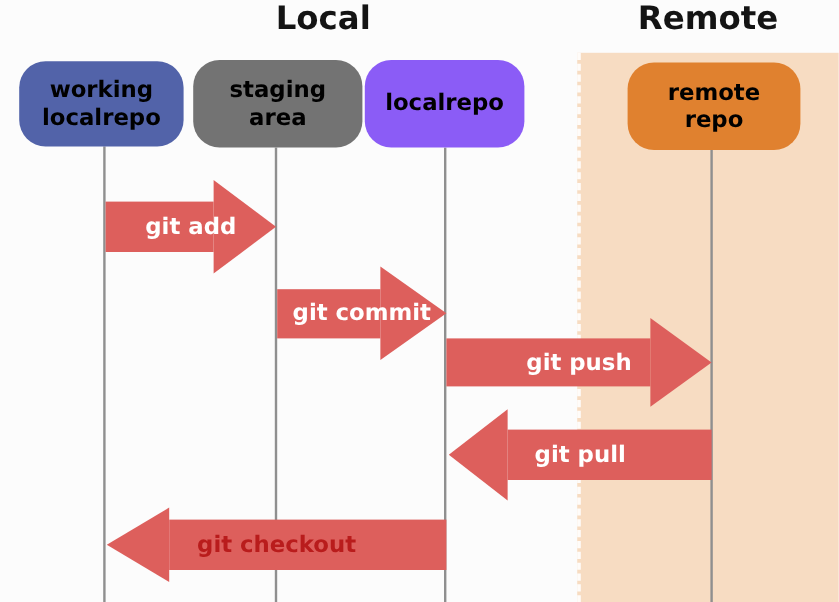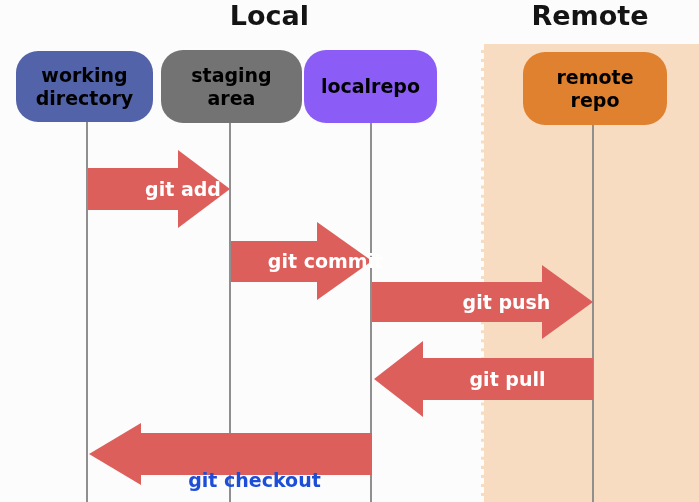--- a/index.html
+++ b/index.html
@@ -47,21 +47,21 @@
     align-items:center;
     justify-content:center;
     text-align:center;
     font-size:19px;
     font-weight:bold;
     line-height:1.18;
     white-space:pre-line;
     z-index:4;
   }
   
-  .arrow{position:absolute;z-index:3;padding-left:48px;}
+  .arrow{position:absolute;z-index:3;}
   .arrow .body{position:absolute;}
   .arrow .head{position:absolute;width:0;height:0;border-style:solid;border-color:transparent;}
   .arrow .label{
     position:absolute;left:0;right:0;
     text-align:center;
     font-size:19px;
     font-weight:bold;
     z-index:1;
   }
 </style>
@@ -74,21 +74,21 @@
 
   <div class="heading" id="heading-local" style="color: rgb(20, 20, 20); text-align: right;">Local</div>
   <div class="heading" id="heading-remote" style="color: rgb(20, 20, 20);">Remote</div>
 
   <div class="lifeline" style="left: 86px; top: 122px; height: 380px; background-color: rgb(143, 143, 143);"></div>
   <div class="lifeline" style="left: 229px; top: 123px; height: 379px; background-color: rgb(143, 143, 143);"></div>
   <div class="lifeline" style="left: 370px; top: 123px; height: 379px; background-color: rgb(143, 143, 143);"></div>
   <div class="lifeline" style="left: 592px; top: 125px; height: 377px; background-color: rgb(143, 143, 143);"></div>
 
   <div class="node" style="left: 16px; top: 51px; width: 137px; height: 71px; background-color: rgb(82, 99, 169);">working
-directory</div>
+localrepo</div>
   <div class="node" style="left: 161px; top: 50px; width: 141px; height: 73px; background-color: #737373;">staging
 area</div>
   <div class="node" style="left: 304px; top: 50px; width: 133px; height: 73px; background-color: #8b5cf6;">localrepo</div>
   <div class="node" style="left: 523px; top: 52px; width: 144px; height: 73px; background-color: rgb(224, 129, 47);">remote
 repo</div>
 
   <div class="arrow" style="left:88px;top:150px;width:142px;height:78px;">
     <div class="body" style="left: 0px; top: 18px; width: 90px; height: 42px; background-color: rgb(221, 95, 92);"></div>
     <div class="head" style="left: 90px; top: 0px; border-width: 39px 0px 39px 52px; border-left-color: rgb(221, 95, 92);"></div>
     <div class="label" style="top: 18px; line-height: 42px; color: rgb(255, 255, 255);">git add</div>
@@ -108,16 +108,16 @@
 
   <div class="arrow" style="left:374px;top:341px;width:219px;height:76px;">
     <div class="head" style="left: 0px; top: 0px; border-width: 38px 49px 38px 0px; border-right-color: rgb(221, 95, 92);"></div>
     <div class="body" style="left: 49px; top: 17px; width: 170px; height: 42px; background-color: rgb(221, 95, 92);"></div>
     <div class="label" style="top: 17px; line-height: 42px; color: rgb(255, 255, 255);">git pull</div>
   </div>
 
   <div class="arrow" style="left:89px;top:423px;width:283px;height:62px;">
     <div class="head" style="left: 0px; top: 0px; border-width: 31px 52px 31px 0px; border-right-color: rgb(221, 95, 92);"></div>
     <div class="body" style="left: 52px; top: 10px; width: 231px; height: 42px; background-color: rgb(221, 95, 92);"></div>
-    <div class="label" style="top: 10px; line-height: 42px; color: #1d4ed8; margin-top: 26px;">git checkout</div>
+    <div class="label" style="top: 10px; line-height: 42px; color: #b91c1c;">git checkout</div>
   </div>
 
 </div>
 
 </body></html>

